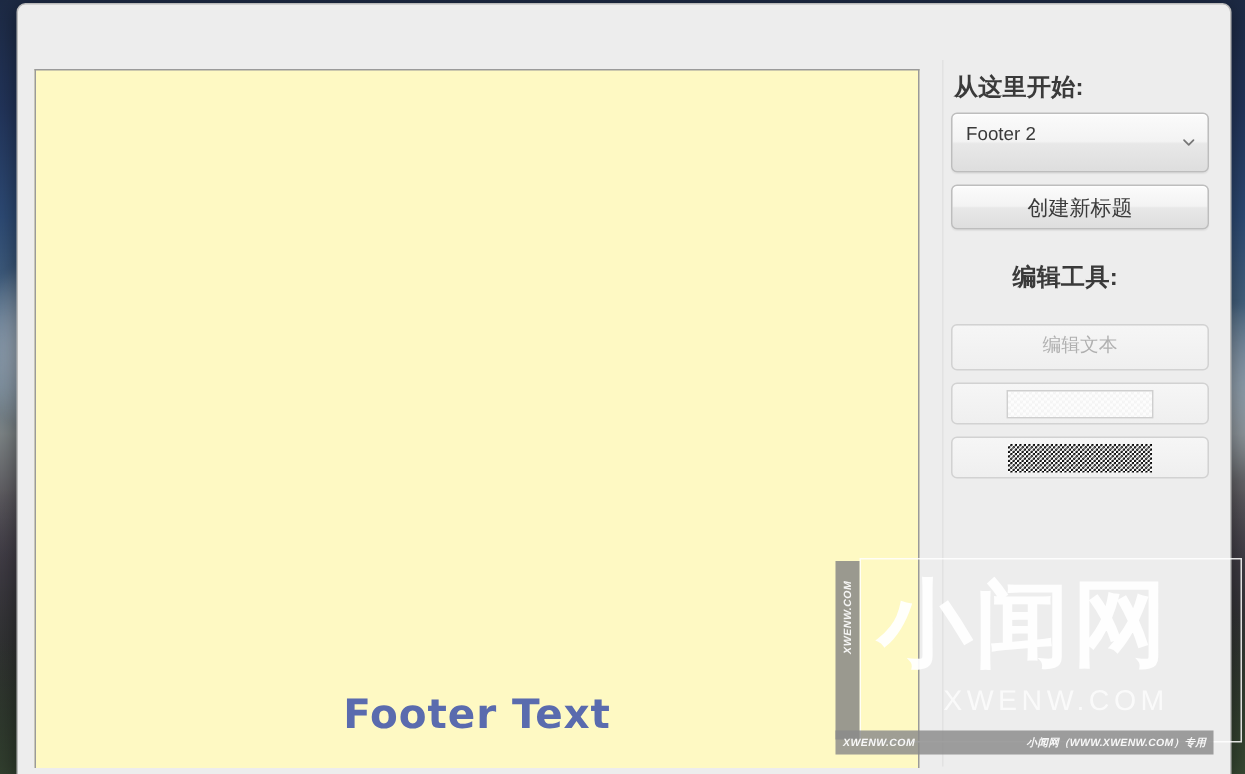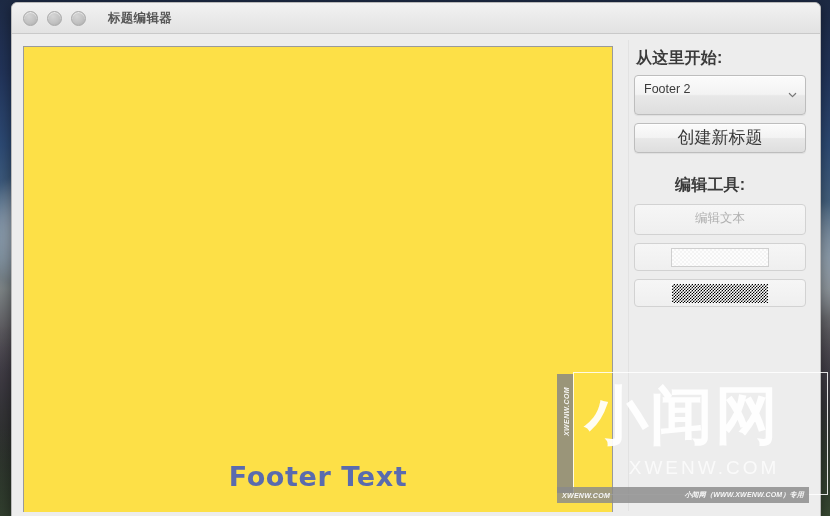--- a/index.html
+++ b/index.html
@@ -79,21 +79,21 @@
   }
 
   #body-area{position:absolute;top:31px;left:0;right:0;bottom:0;}
 
   
   #canvas-wrap{
     position:absolute;left:11px;top:12px;width:590px;bottom:5px;
   }
   #canvas{
     position:absolute;inset:0;
-    background:#fde047;
+    background:#fef9c3;
     border:1px solid #9a9a9a;
     border-bottom:none;
   }
   #footer-text{
     position:absolute;left:0;right:0;bottom:20px;
     text-align:center;
     font-size:27px;font-weight:bold;
     color:#5a6bae;
     letter-spacing:.6px;
     font-family:"DejaVu Sans","Liberation Sans",sans-serif;
@@ -124,24 +124,24 @@
     box-shadow:0 1px 0 rgba(255,255,255,.8) inset, 0 1px 1px rgba(0,0,0,.06);
     padding:0;
   }
   .select-ctl{
     position:relative;text-align:left;padding:0 24px 0 9px;line-height:26px;
   }
   .select-ctl .chev{
     position:absolute;right:8px;top:50%;transform:translateY(-50%);
     width:9px;height:9px;
   }
-  .btn-primary{margin-top:8px;height:30px;text-align:center;line-height:28px;font-size:17px;}
+  .btn-primary{margin-top:8px;height:30px;text-align:center;line-height:28px;font-size:14px;}
 
   .btn-disabled{
-    margin-top:8px;height:29px;text-align:center;line-height:27px;
+    margin-top:20px;height:29px;text-align:center;line-height:27px;
     background:linear-gradient(to bottom,#f6f6f6,#efefef);
     border:1px solid #d2d2d2;color:#b0b0b0;font-size:12.5px;
     box-shadow:none;border-radius:4px;
   }
   .btn-swatch{
     margin-top:8px;height:26px;
     background:linear-gradient(to bottom,#f6f6f6,#efefef);
     border:1px solid #d2d2d2;border-radius:4px;
     display:flex;align-items:center;justify-content:center;
     box-shadow:none;
@@ -212,28 +212,20 @@
 <div id="desktop">
   <div class="cloudA"></div>
   <div class="cloudB"></div>
   <div class="ridge"></div>
   <div class="greenL"></div>
   <div class="greenR"></div>
 </div>
 
 <div id="window">
 
-  <div id="titlebar">
-    <div class="tl-btns">
-      <div class="tl-dot"></div>
-      <div class="tl-dot"></div>
-      <div class="tl-dot"></div>
-    </div>
-    <div id="title-text">标题编辑器</div>
-  </div>
 
   <div id="body-area">
 
     <div id="canvas-wrap">
       <div id="canvas">
         <div id="footer-text">Footer Text</div>
       </div>
     </div>
 
     <div id="sidebar">

